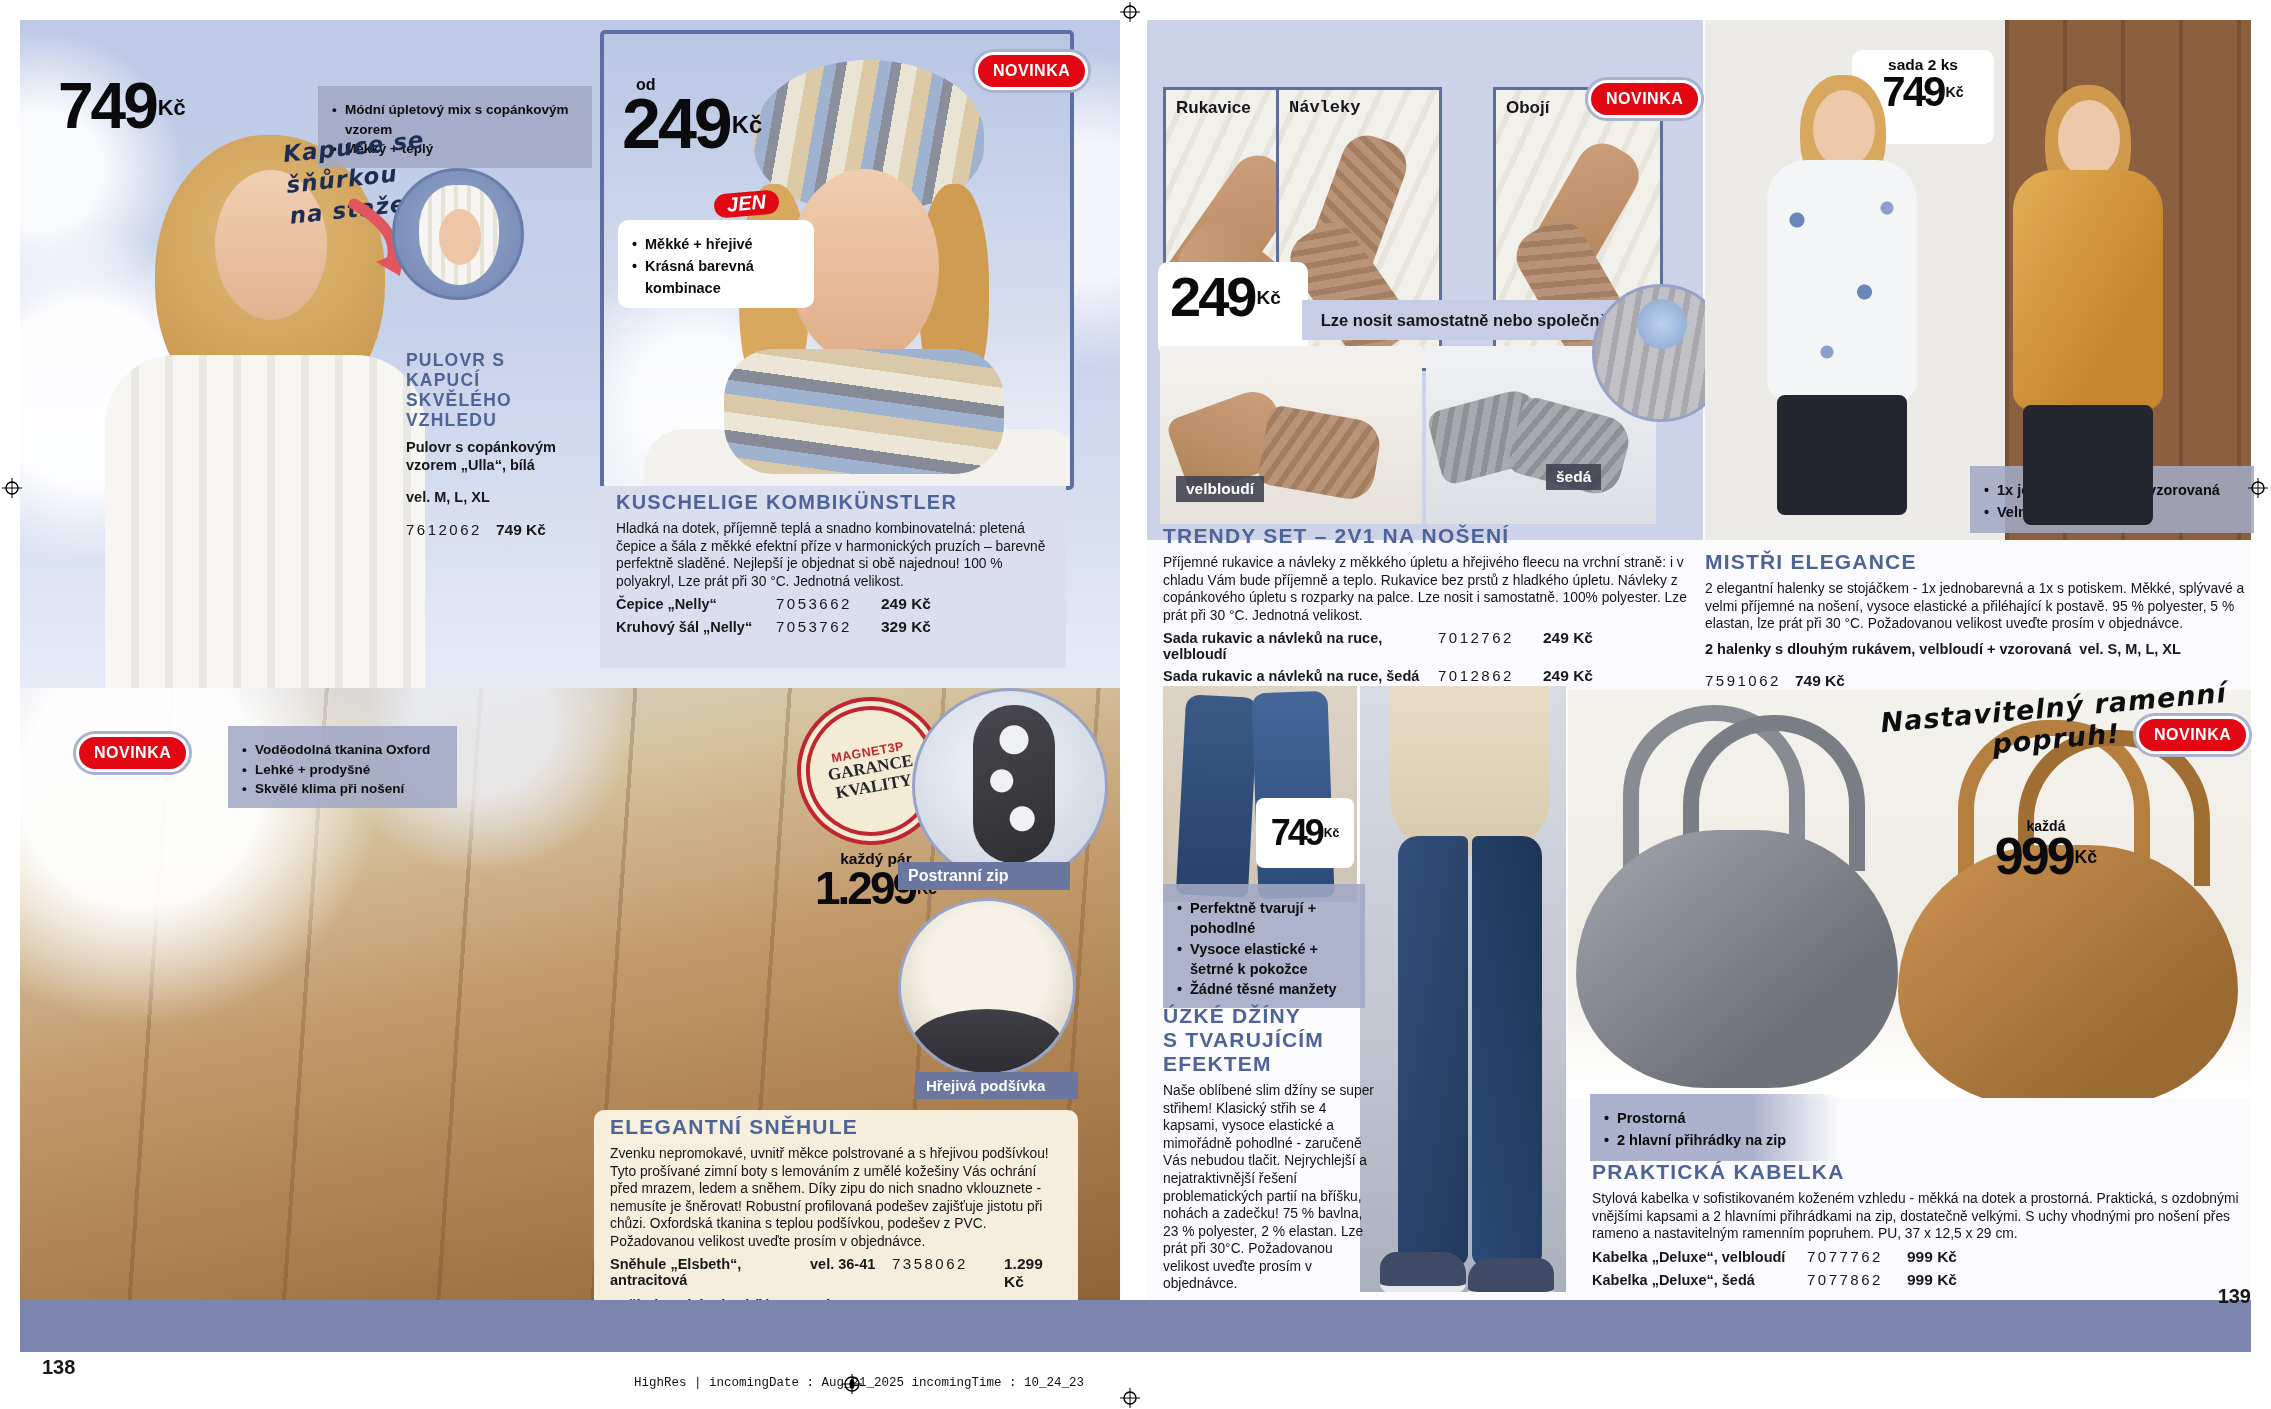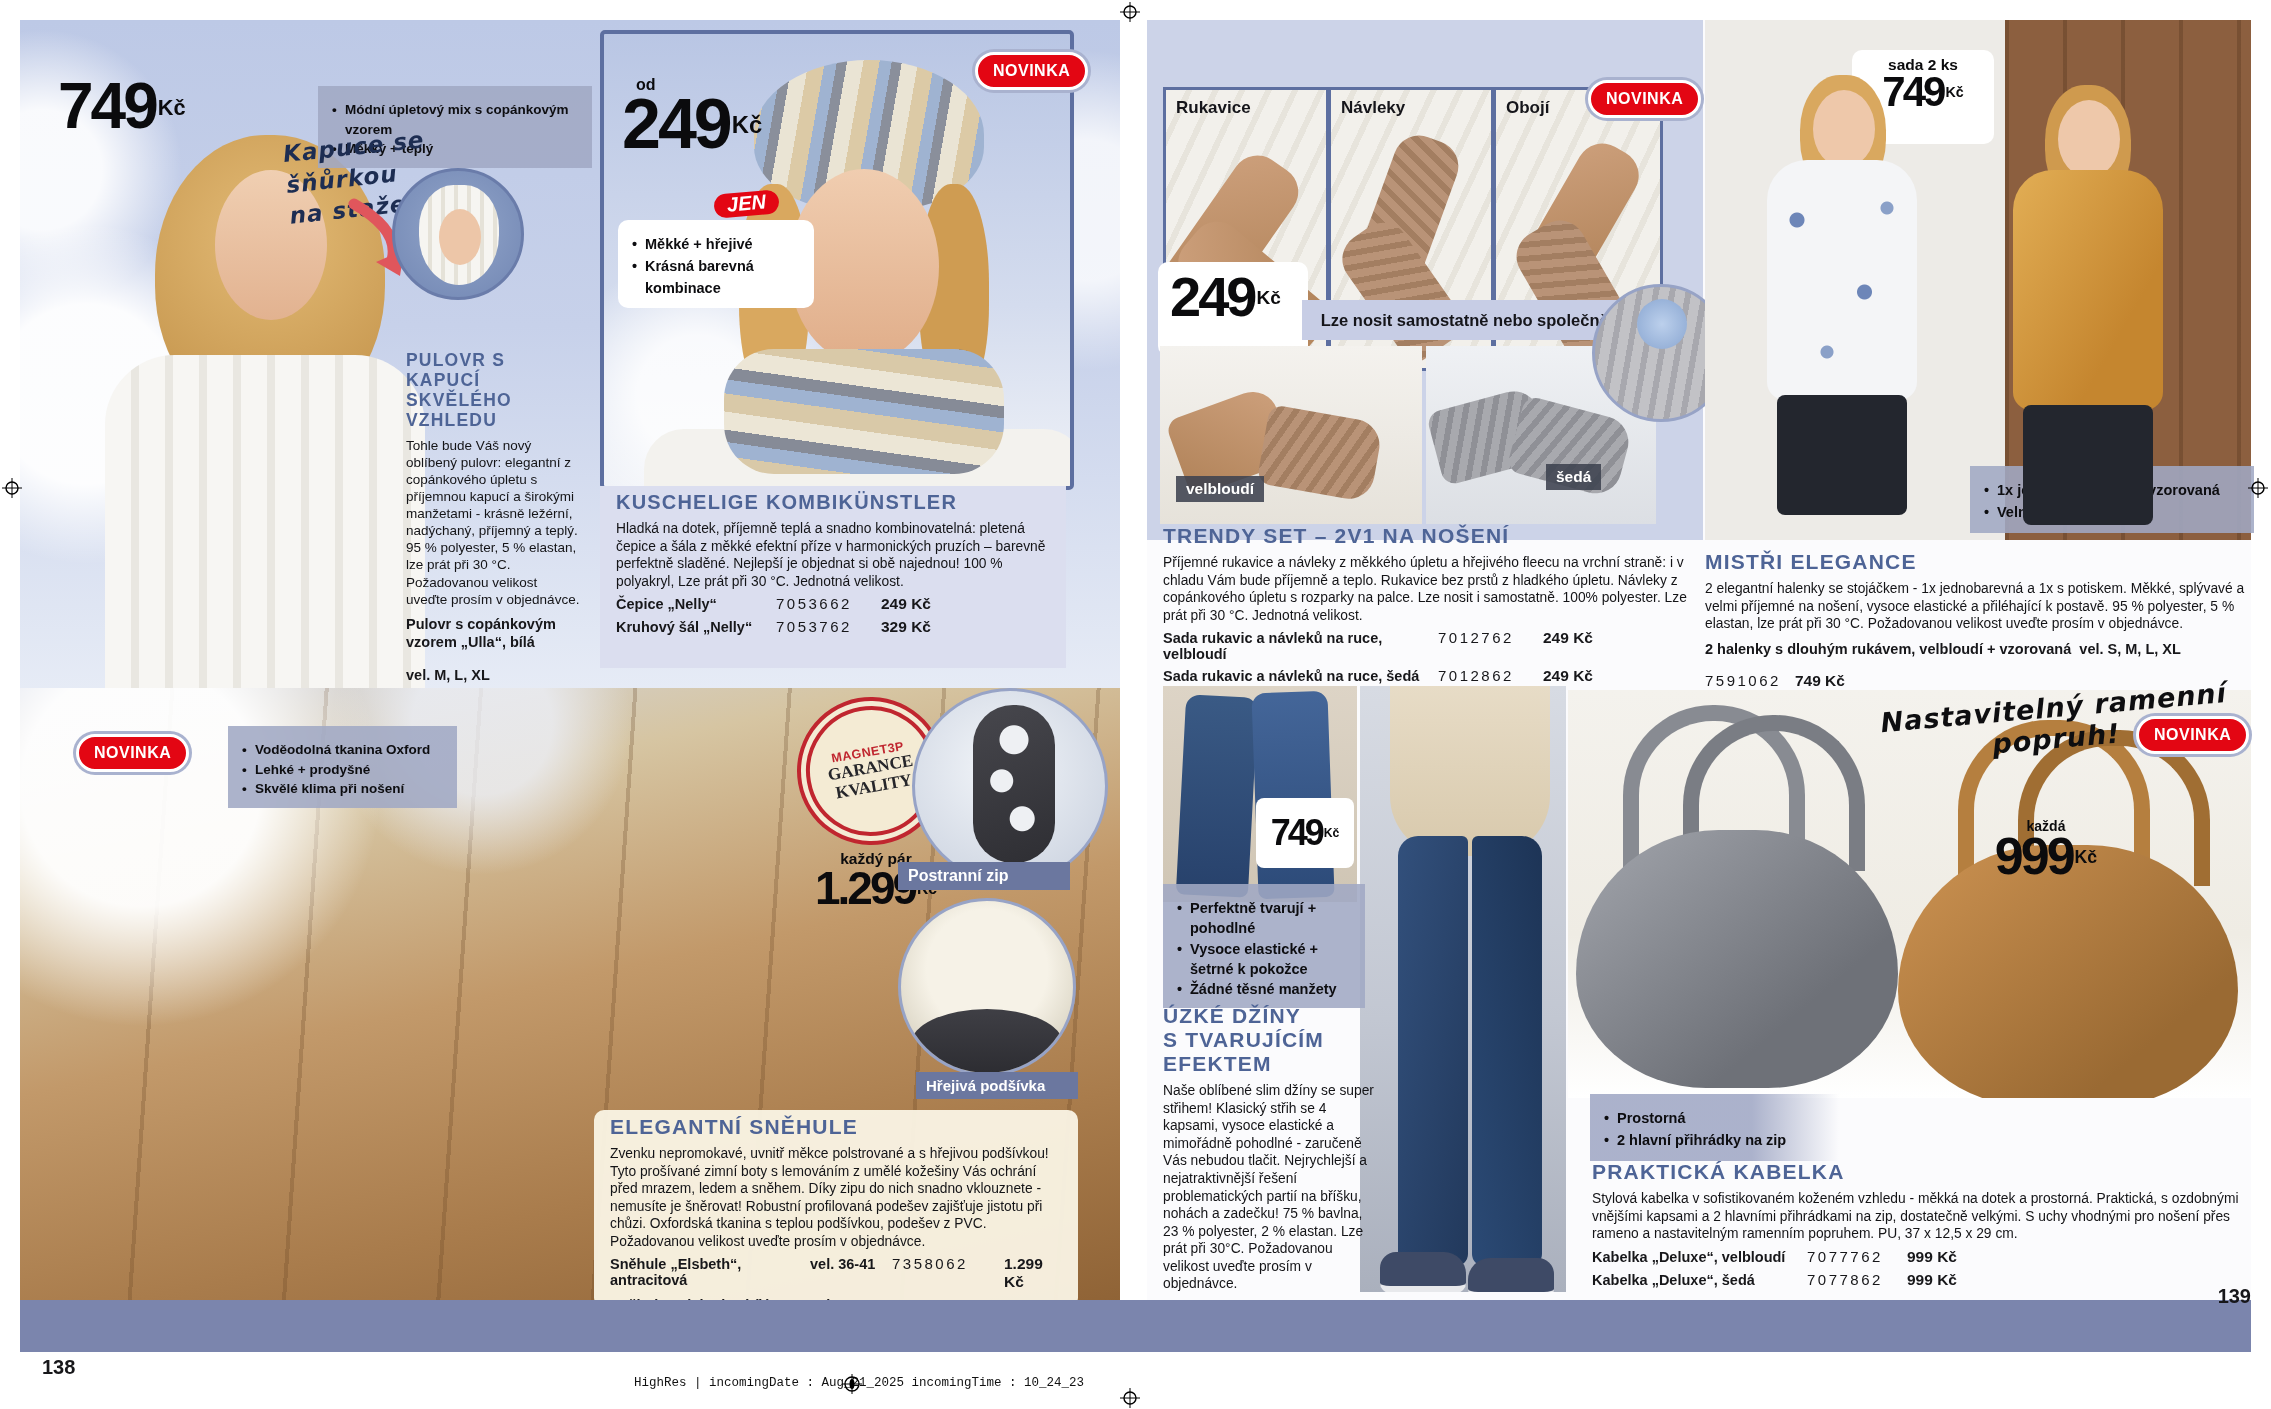--- a/index.html
+++ b/index.html
@@ -36,21 +36,21 @@
     background:repeating-linear-gradient(100deg,#dccaa6 0 16px,#9fb3d1 16px 28px,#8a8f9b 28px 38px,#eae4d4 38px 54px);}
   .hat-face{position:absolute;left:185px;top:135px;width:150px;height:195px;border-radius:50%;background:linear-gradient(180deg,#f0cdb0,#e0ad89);}
   .hat-hairL{position:absolute;left:135px;top:150px;width:70px;height:220px;border-radius:45%;background:#d9a85f;}
   .hat-hairR{position:absolute;left:315px;top:150px;width:70px;height:220px;border-radius:45%;background:#cf9c52;}
   .scarf{position:absolute;left:120px;top:315px;width:280px;height:125px;border-radius:50px;
     background:repeating-linear-gradient(8deg,#d9c9a8 0 18px,#9fb3d1 18px 32px,#868b97 32px 44px,#ece6d6 44px 62px);}
   .hat-shoulders{position:absolute;left:40px;top:395px;width:440px;height:80px;border-radius:40px 40px 0 0;background:#f3f2ee;}
   
   .tile{border:3px solid #5d6fa0;background:repeating-linear-gradient(115deg,#f2f0eb 0 18px,#e7e4dc 18px 24px);overflow:hidden;}
   .t1{left:1163px;top:87px;width:160px;height:278px;}
-  .t2{left:1328px;top:87px;width:160px;height:278px;}
+  .t2{left:1276px;top:87px;width:160px;height:278px;font-family:Liberation Mono, monospace;}
   .t3{left:1493px;top:87px;width:164px;height:278px;}
   .tile-label{position:absolute;left:10px;top:8px;font-size:17px;font-weight:bold;color:#15151a;}
   .glove{position:absolute;background:linear-gradient(135deg,#cda07c,#b08258);border-radius:26px 26px 14px 14px;}
   .knit{background:repeating-linear-gradient(25deg,#b99377 0 8px,#a37e61 8px 14px)!important;}
   .variant{overflow:hidden;}
   .v-left{left:1160px;top:346px;width:262px;height:178px;background:linear-gradient(180deg,#f4f2ee,#e6e2da);}
   .v-right{left:1426px;top:346px;width:230px;height:178px;background:linear-gradient(180deg,#eff1f4,#dcdfe4);}
   .gray-glove{background:repeating-linear-gradient(25deg,#a8a9ae 0 8px,#8f9096 8px 14px)!important;}
   
   .blouses{left:1705px;top:20px;width:546px;height:520px;overflow:hidden;
@@ -189,21 +189,20 @@
   <polygon points="58,78 34,64 62,52" fill="#e0565c"></polygon>
 </svg>
 
 <div class="abs inset hood-inset">
   <div class="hood-shape"></div>
   <div class="hood-face"></div>
 </div>
 
 <div class="abs" style="left:406px;top:350px;width:176px;">
   <h3 class="heading h17">PULOVR S KAPUCÍ SKVĚLÉHO VZHLEDU</h3>
-  <p class="body-text" style="font-size:13.5px;">Tohle bude Váš nový oblíbený pulovr: elegantní z copánkového úpletu s příjemnou kapucí a širokými manžetami - krásně ležérní, nadýchaný, příjemný a teplý. 95 % polyester, 5 % elastan, lze prát při 30 °C. Požadovanou velikost uveďte prosím v objednávce.</p>
   <p class="product-line">Pulovr s copánkovým vzorem „Ulla“, bílá</p>
   <p class="product-line" style="margin-top:2px;">vel. M, L, XL</p>
   <p class="code-line"><span class="pcode">7612062</span><span class="pprice">749 Kč</span></p>
 </div>
 
 <div class="abs hat-panel">
   <div class="hat"></div>
   <div class="hat-hairL"></div>
   <div class="hat-hairR"></div>
   <div class="hat-face"></div>

